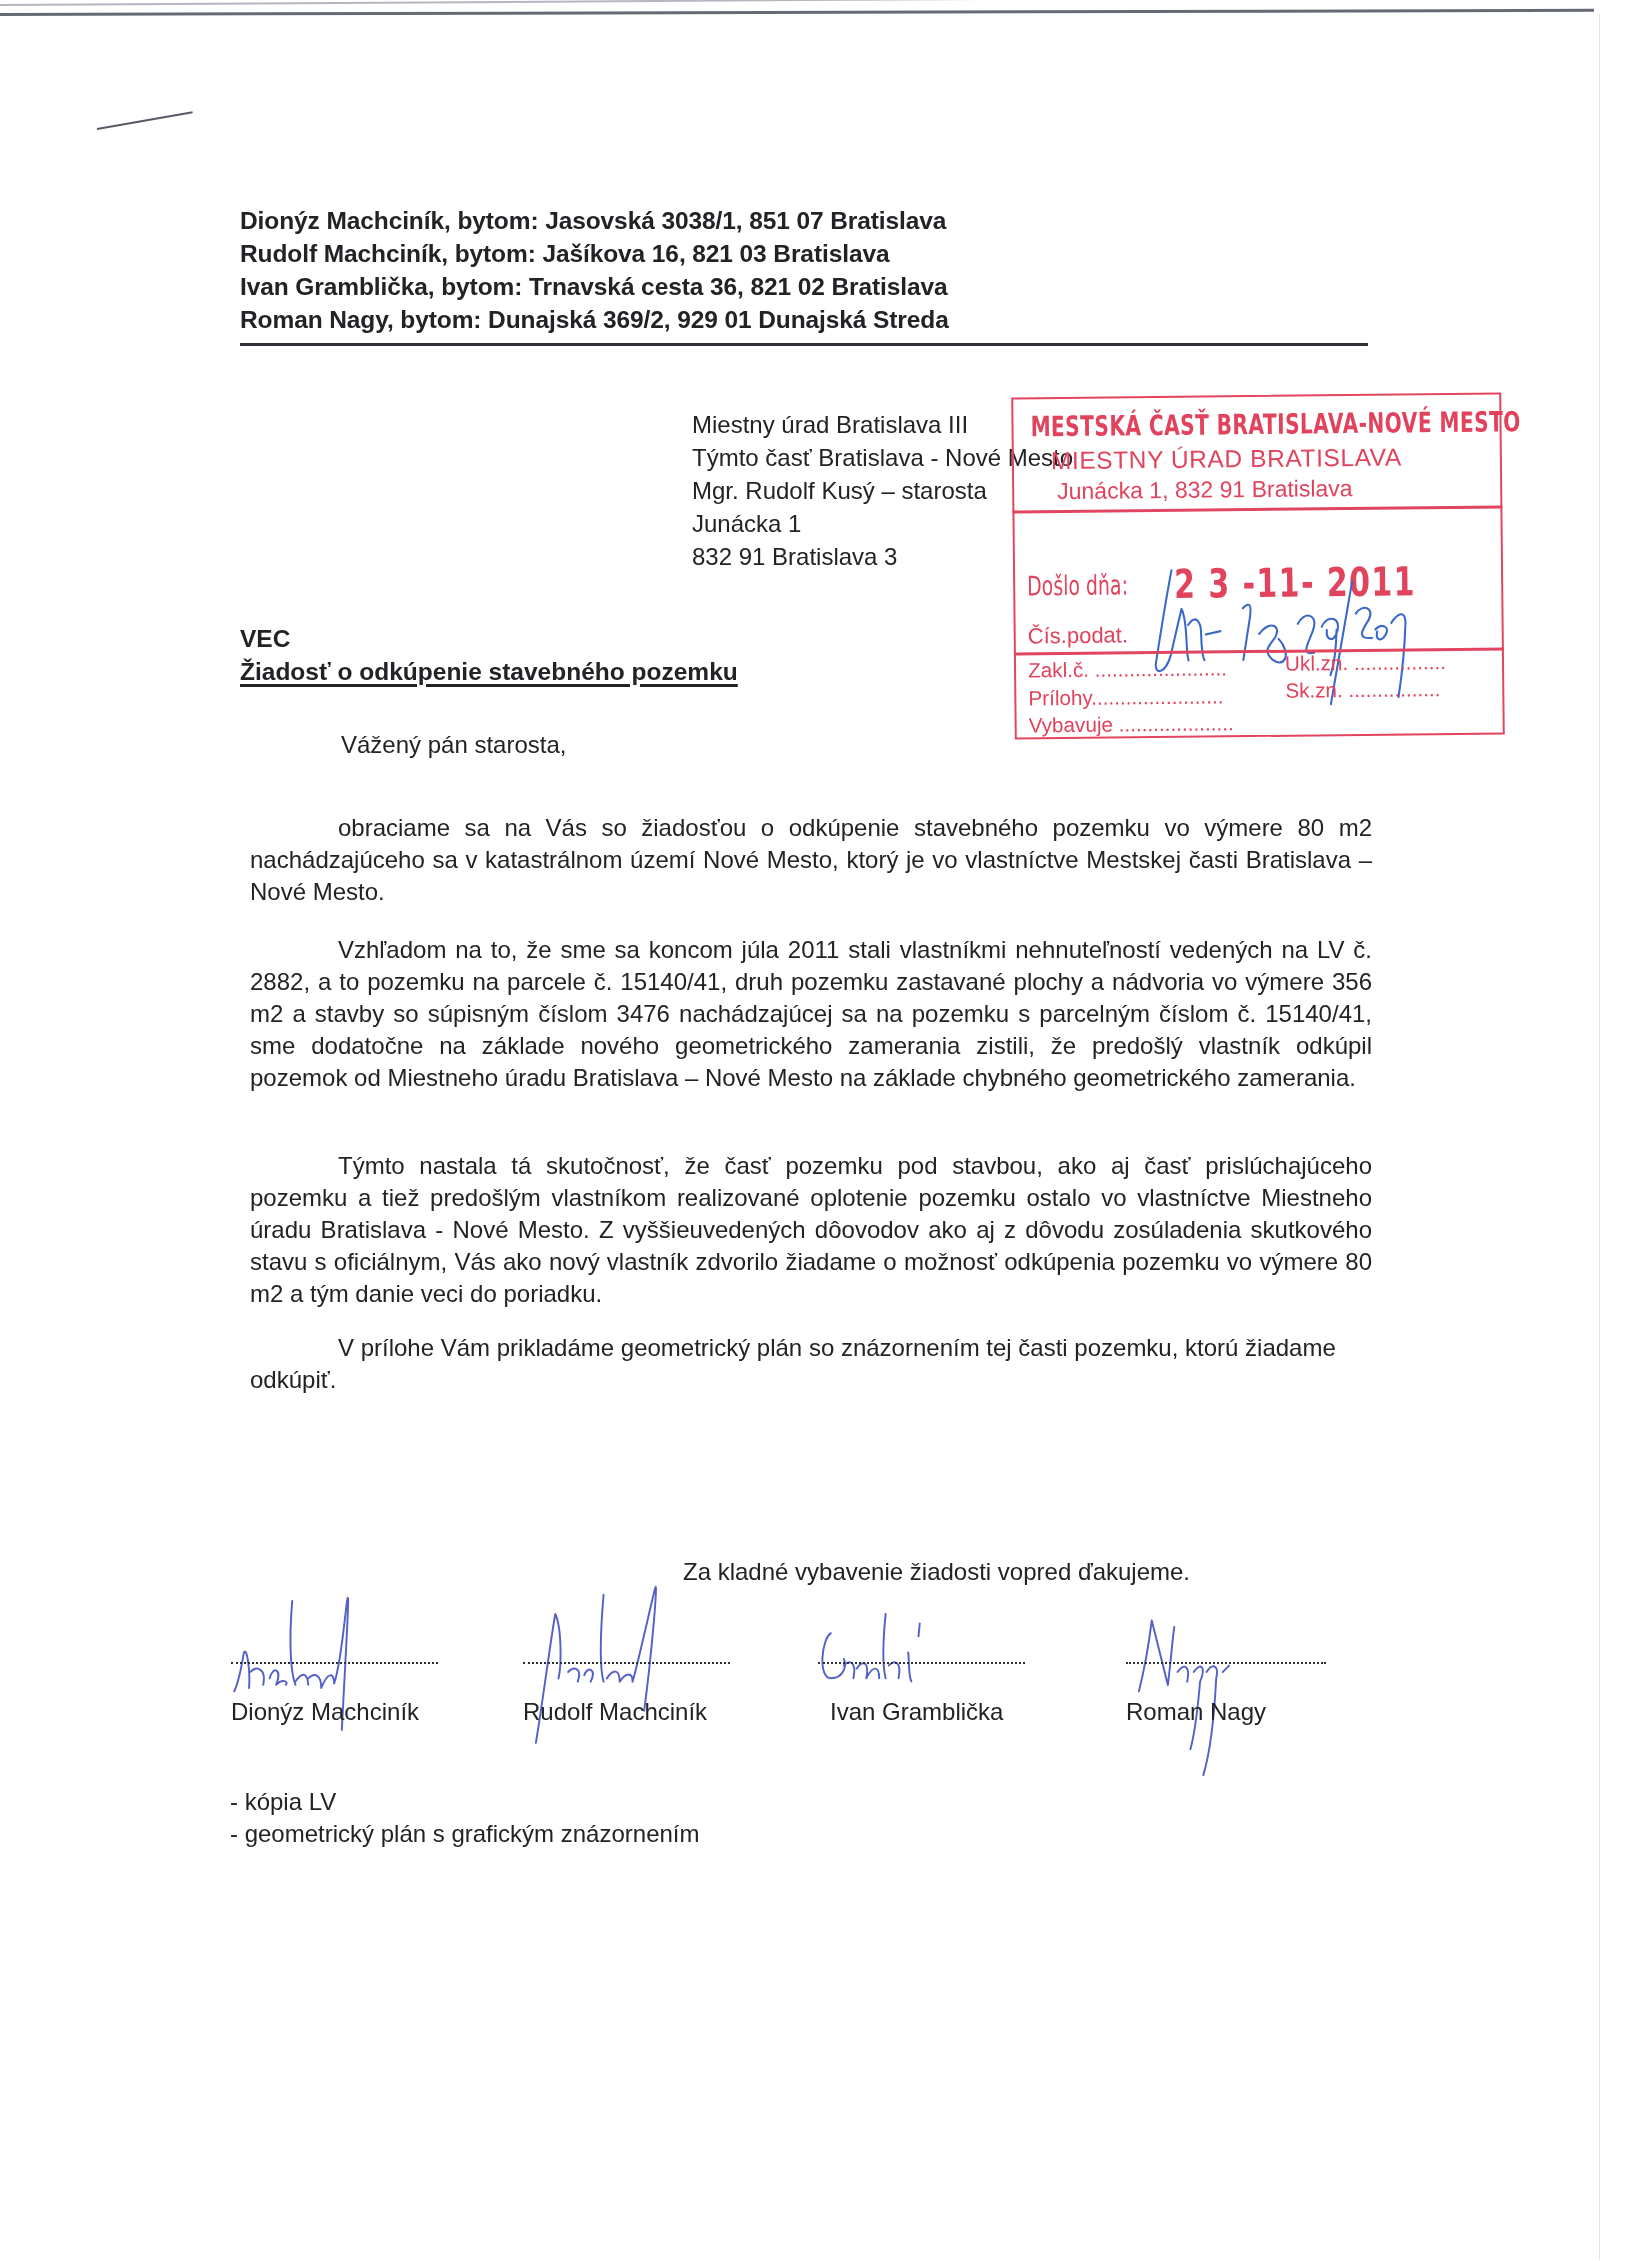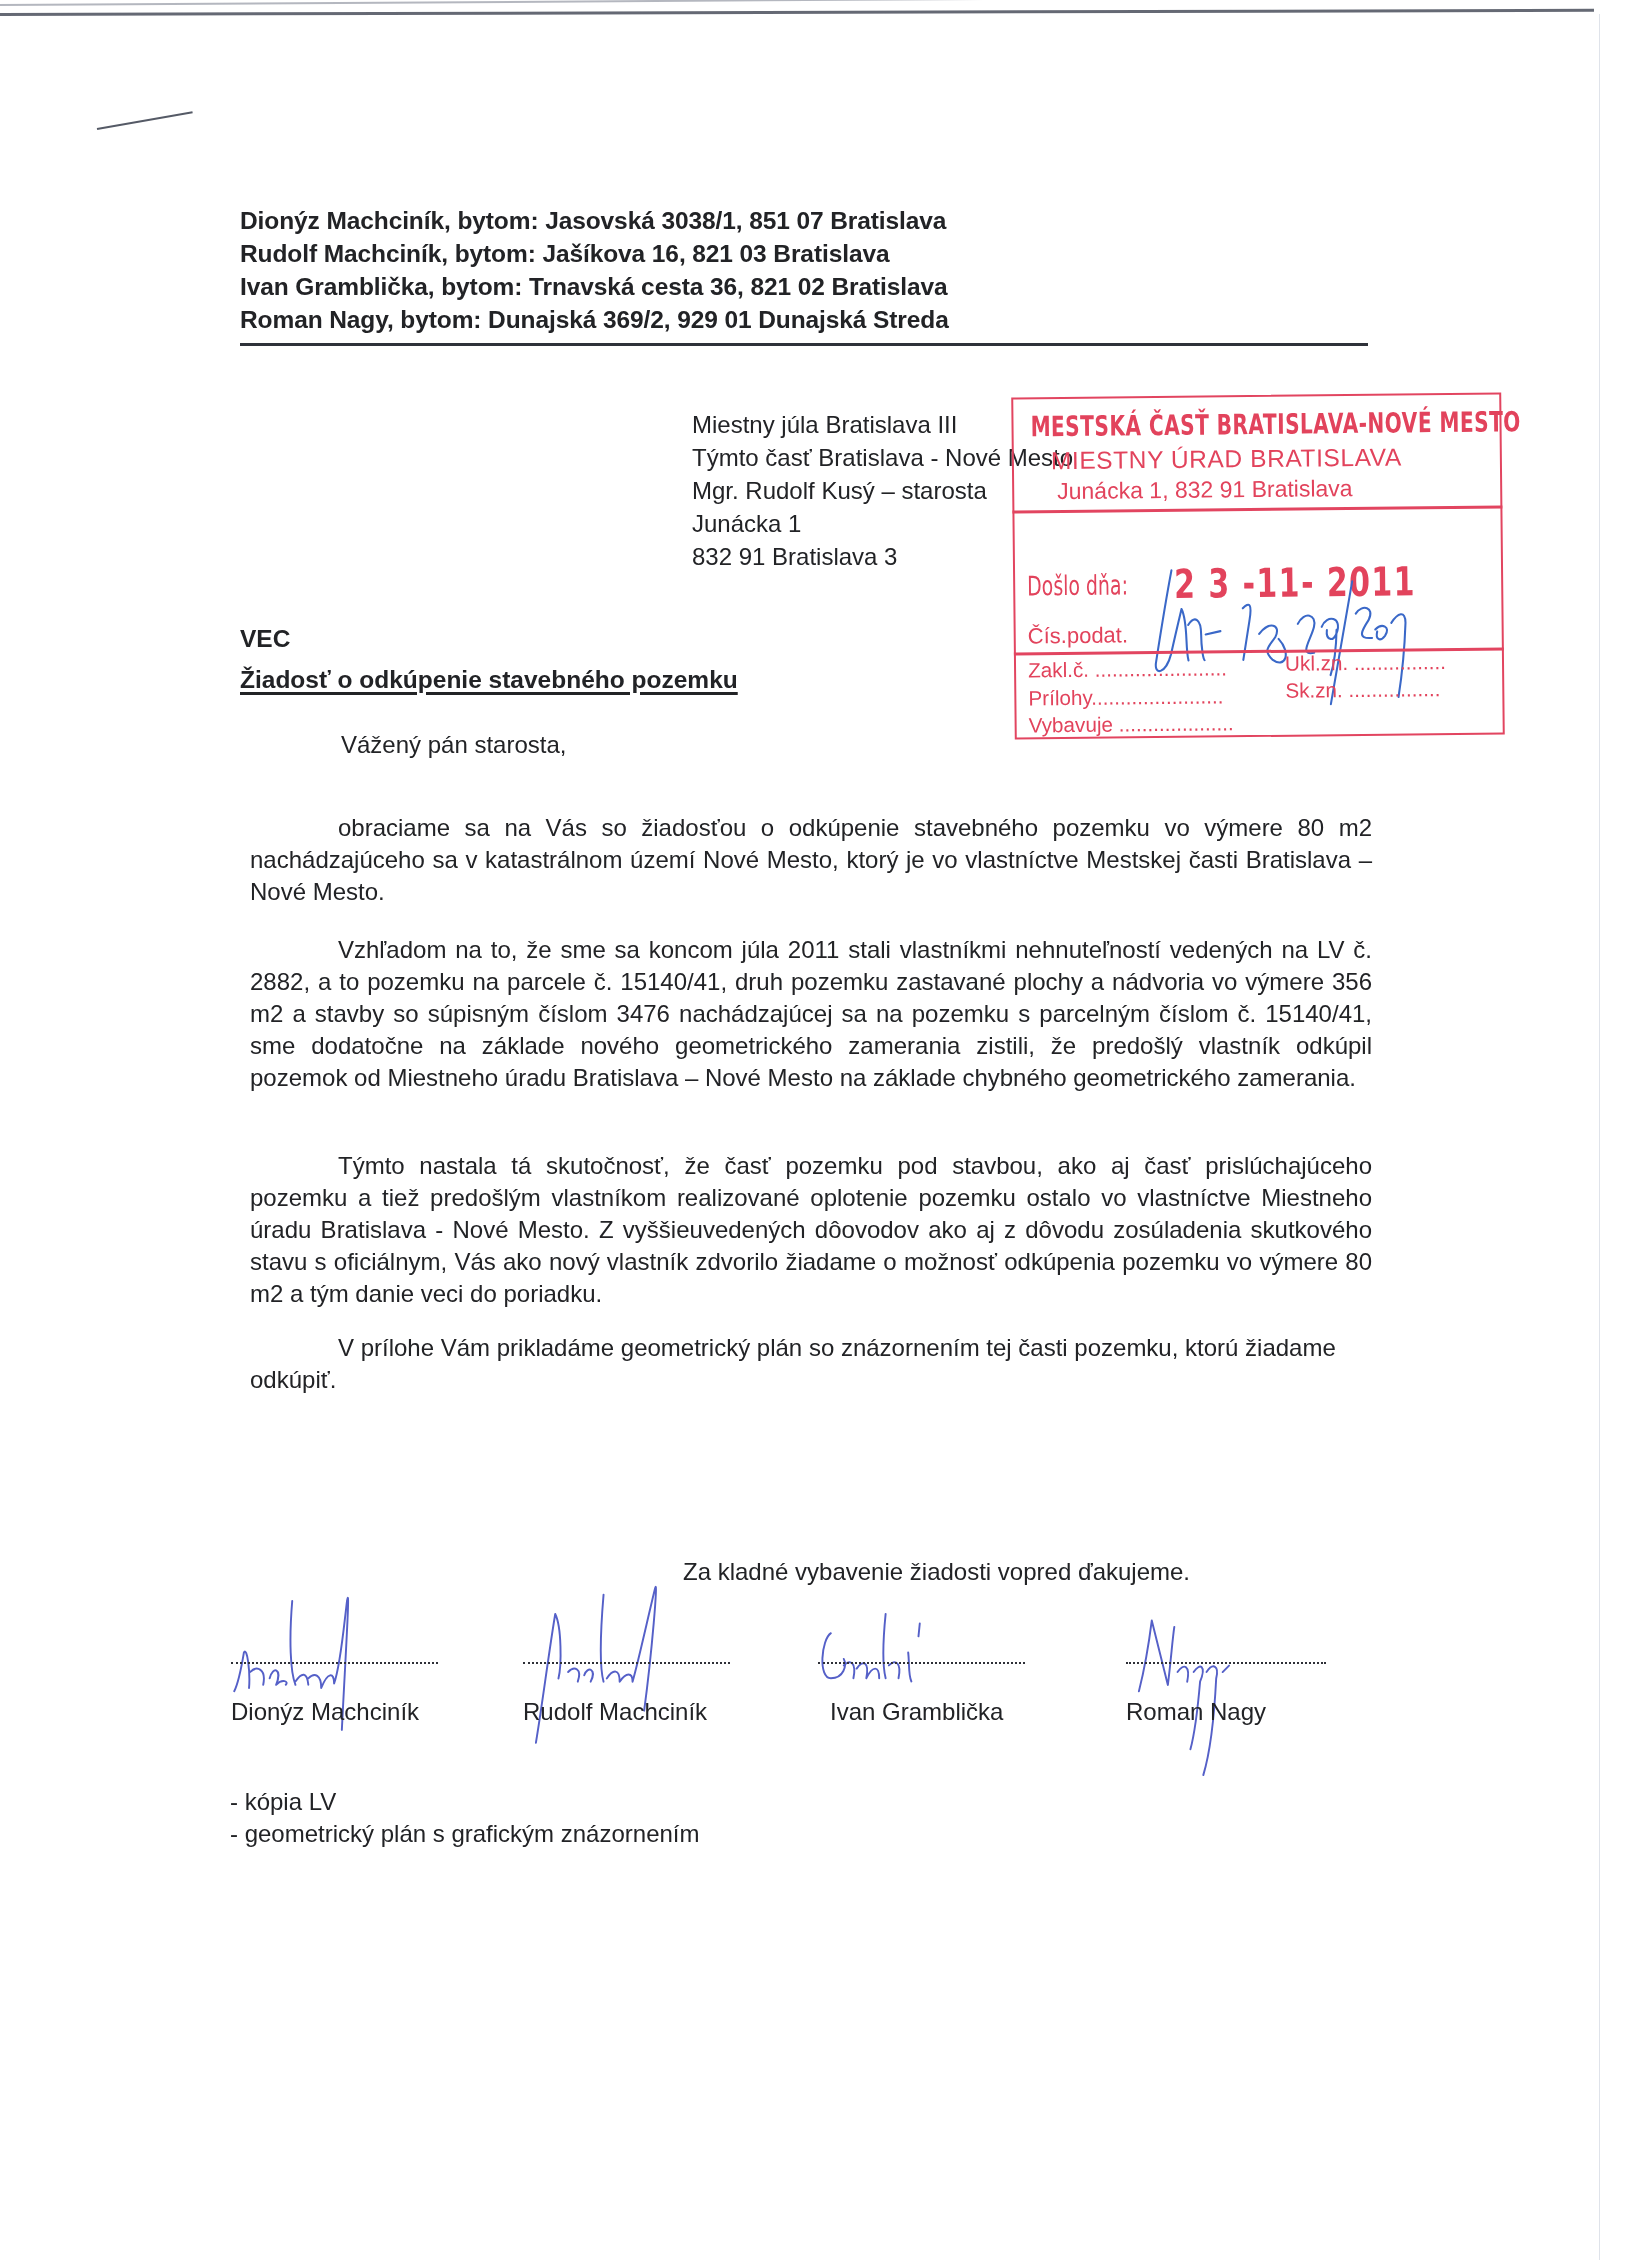--- a/index.html
+++ b/index.html
@@ -10,21 +10,21 @@
   .scan-edge-right { position:absolute; left:1599px; top:14px; width:1.3px; height:2246px; background:#dfe3ea; }
   .corner-mark { position:absolute; left:97px; top:128px; width:97px; height:1.9px; background:#555a66; transform:rotate(-10deg); transform-origin:left; }
 
   .sender { position:absolute; left:240px; top:204px; font-weight:bold; font-size:24.5px; line-height:33px; letter-spacing:-0.1px; }
   .sender div { white-space:nowrap; }
   .rule { position:absolute; left:240px; top:343px; width:1128px; height:2.6px; background:#2f323a; }
 
   .recipient { position:absolute; left:692px; top:408px; font-size:24px; line-height:33px; white-space:nowrap; }
 
   .vec { position:absolute; left:240px; top:622px; font-weight:bold; font-size:24.5px; line-height:33px; }
-  .subject { position:absolute; left:240px; top:655px; font-weight:bold; font-size:24.5px; line-height:33px; text-decoration:underline; text-decoration-thickness:2.6px; text-underline-offset:3.9px; white-space:nowrap;margin-top:8px; }
+  .subject { position:absolute; left:240px; top:655px; font-weight:bold; font-size:24.5px; line-height:33px; text-decoration:underline; text-decoration-thickness:2.6px; text-underline-offset:3.9px; white-space:nowrap; }
 
   .salutation { position:absolute; left:329px; top:729px; font-size:24px; line-height:32px;margin-left:12px; }
 
   .body { position:absolute; left:240px; width:1142px; font-size:24px; line-height:32px; text-align:justify; }
   .body p { margin:10px; text-indent:88px; }
   .p1 { top:802px; }
   .p2 { top:924px; }
   .p3 { top:1140px; }
   .p4 { top:1322px; text-align:left; }
 
@@ -63,21 +63,21 @@
 
 <div class="sender">
   <div>Dionýz Machciník, bytom: Jasovská 3038/1, 851 07  Bratislava</div>
   <div>Rudolf Machciník, bytom: Jašíkova 16, 821 03  Bratislava</div>
   <div>Ivan Gramblička, bytom: Trnavská cesta 36, 821 02  Bratislava</div>
   <div>Roman Nagy, bytom: Dunajská 369/2, 929 01 Dunajská  Streda</div>
 </div>
 <div class="rule"></div>
 
 <div class="recipient">
-  <div>Miestny júla Bratislava III</div>
+  <div>Miestny úrad Bratislava III</div>
   <div>Týmto časť Bratislava - Nové Mesto</div>
   <div>Mgr. Rudolf Kusý – starosta</div>
   <div>Junácka 1</div>
   <div>832 91 Bratislava 3</div>
 </div>
 
 <div class="stamp">
   <div class="stamp-frame"></div>
   <div class="stamp-t1">MESTSKÁ ČASŤ BRATISLAVA-NOVÉ MESTO</div>
   <div class="stamp-t2">MIESTNY ÚRAD BRATISLAVA</div>

